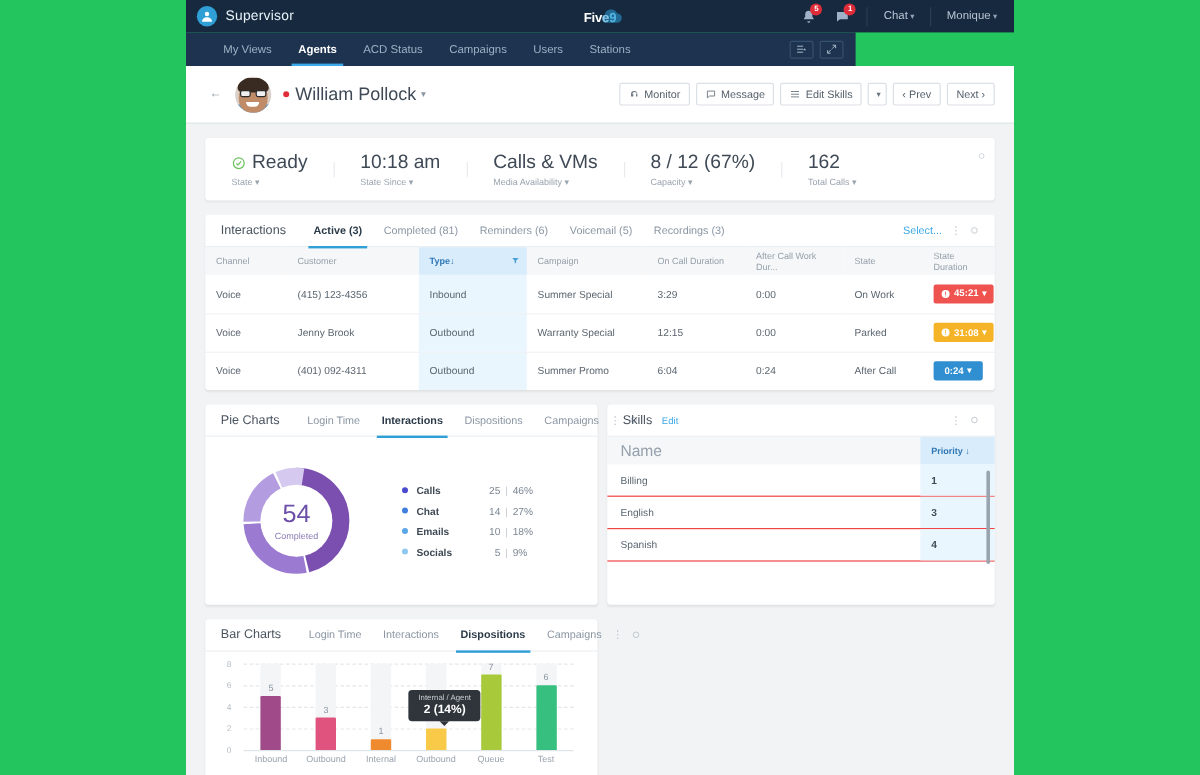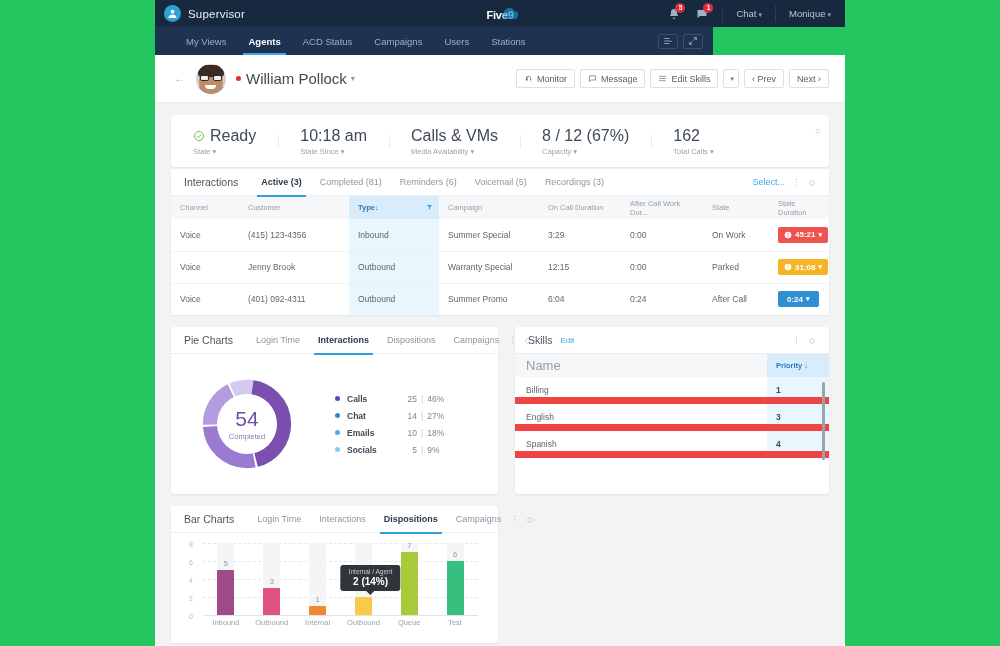--- a/index.html
+++ b/index.html
@@ -111,21 +111,21 @@
   .btn-split { padding: 0 4px; }
 
   
   .content {
     position: absolute; left: 155px; top: 103px; width: 690px; height: 543px;
     background: #f1f3f5; padding: 12px 16px 0 16px; overflow: hidden;
   }
   .card { background: #fff; border-radius: 3px; box-shadow: 0 1px 2px rgba(0,0,0,.07); }
 
   
-  .stats { height: 52px; display: flex; align-items: center; position: relative; margin-bottom: 2px; }
+  .stats { height: 52px; display: flex; align-items: center; position: relative; margin-bottom: 12px; }
   .gear-corner { position: absolute; right: 7px; top: 6px; cursor: pointer; }
   .gear-corner svg { width: 8px; height: 8px; }
   .stat { padding: 0 22px; position: relative; flex: none; }
   .stat + .stat::before {
     content: ""; position: absolute; left: 0; top: 8px; bottom: 8px; width: 1px; background: #e9ecef;
   }
   .stat-val { font-size: 16px; color: #3f4a56; display: flex; align-items: center; gap: 5px; white-space: nowrap; }
   .stat-lbl { font-size: 7.5px; color: #9aa4af; margin-top: 2px; cursor: pointer; }
   .check-ic { width: 12px; height: 12px; }
 
@@ -161,21 +161,21 @@
   .tr td { font-size: 8.5px; color: #5b6670; padding: 0 9px; }
   .tr td.typecell { background: #eaf6fd; }
   .pill {
     display: inline-flex; align-items: center; gap: 3px; height: 16px; padding: 0 6px;
     border-radius: 2px; color: #fff; font-size: 8px; font-weight: bold;
   }
   .pill .warn { width: 8px; height: 8px; }
   .pill .pcaret { font-size: 7px; }
 
   
-  .row2 { display: flex; gap: 17px; margin-top: 12px; }
+  .row2 { display: flex; gap: 8px; margin-top: 12px; }
   .col-left { width: 327px; }
   .col-right { width: 327px; }
 
   
   .pie-body { height: 140px; display: flex; align-items: center; padding: 0 16px; }
   .donut { width: 92px; height: 92px; position: relative; margin-left: 14px; flex: none; }
   .donut-hole {
     position: absolute; left: 16px; top: 16px; width: 60px; height: 60px; border-radius: 50%;
     background: #fff; display: flex; flex-direction: column; align-items: center; justify-content: center;
   }
@@ -190,21 +190,21 @@
   .lg-pct { color: #7b8692; }
 
   
   .skills-body { position: relative; height: 140px; overflow: hidden; }
   .sk-head { background: #f6f7f9; height: 23px; display: flex; }
   .sk-head .c1 { flex: 1; font-size: 13px; color: #95a0ab; padding: 0 11px; line-height: 23px; }
   .sk-head .c2 {
     width: 62px; background: #d9ecfb; color: #2f77b5; font-size: 7.5px; font-weight: bold;
     padding: 0 9px; line-height: 23px;
   }
-  .sk-row { height: 27px; display: flex; border-bottom: 7px solid #ef4444; }
+  .sk-row { height: 27px; display: flex; border-bottom: 1px solid #ef4444; }
   .sk-row .c1 { flex: 1; font-size: 8.5px; color: #5b6670; padding: 0 11px; line-height: 27px; }
   .sk-row .c2 {
     width: 62px; background: #eaf6fd; font-size: 8.5px; color: #3f4a56; font-weight: bold;
     padding: 0 9px; line-height: 27px;
   }
   .sk-scroll { position: absolute; right: 3px; top: 26px; width: 5px; height: 108px; }
   .sk-scroll i { position: absolute; left: 1px; top: 2px; width: 3px; height: 78px;
     background: #9aa4af; border-radius: 2px; }
 
   

